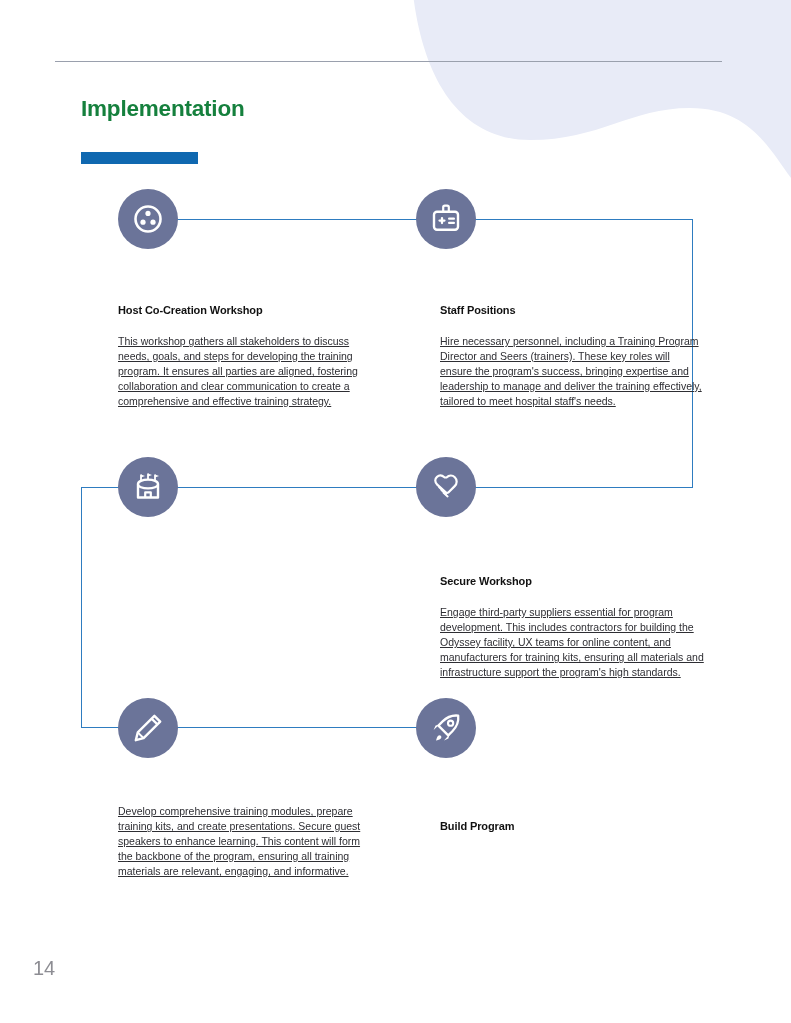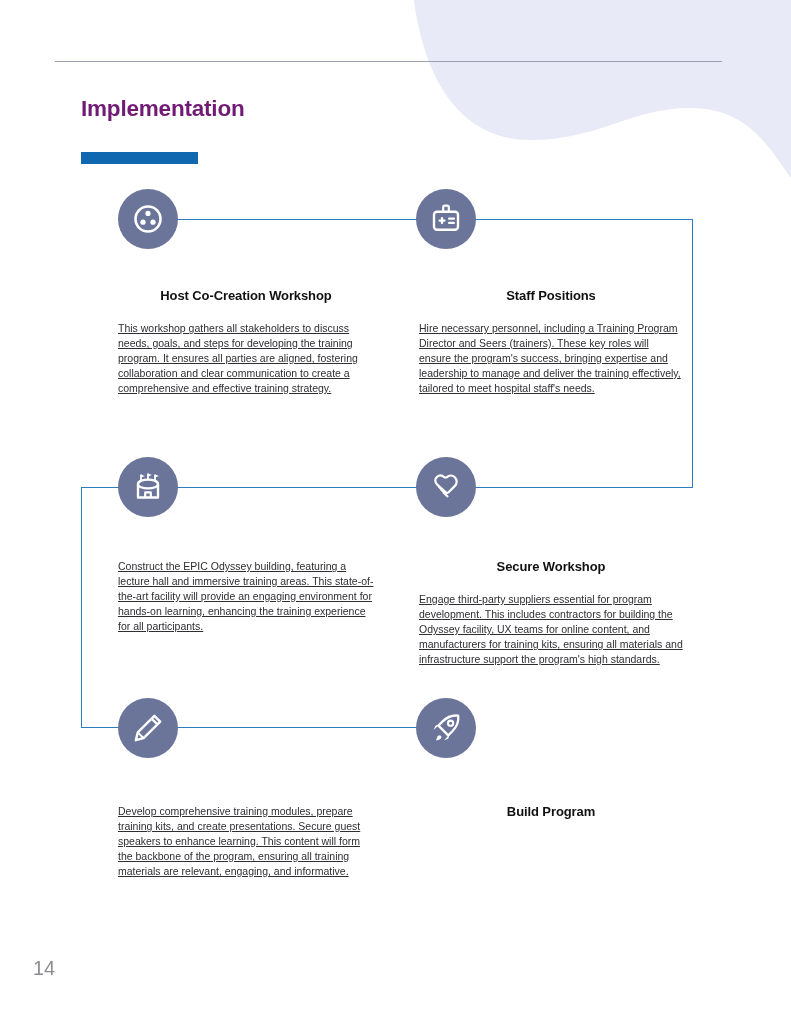--- a/index.html
+++ b/index.html
@@ -41,21 +41,21 @@
     background: #9aa0ad;
   }
 
   
   .page-title {
     position: absolute;
     left: 81px;
     top: 96px;
     font-size: 22.5px;
     font-weight: bold;
-    color: #701a75;
+    color: #15803d;
     letter-spacing: -0.2px;
     white-space: nowrap;
   }
   .title-underline {
     position: absolute;
     left: 81px;
     top: 152px;
     width: 117px;
     height: 12px;
     background: #0f68b0;
@@ -85,38 +85,37 @@
     justify-content: center;
   }
   .icon-circle svg { display: block; }
 
   
   .card {
     position: absolute;
     width: 256px;
   }
   .card-heading {
-    font-size: 13px;
+    font-size: 11px;
     font-weight: bold;
     color: #111111;
-    margin: 0 0 18px 0;
+    margin: 16px 0 18px 0;
     letter-spacing: -0.1px;
-    text-align: center;
   }
   .card-body {
     font-size: 10.5px;
     line-height: 15px;
     color: #2e2e33;
     margin: 0;
     text-decoration: underline;
   }
 
   
   .col-left  { left: 118px; }
-  .col-right { left: 419px; }
+  .col-right { left: 440px; }
 
   .icon-col-left  { left: 118px; }
   .icon-col-right { left: 416px; }
 
   .icon-row1 { top: 189px; }
   .icon-row2 { top: 457px; }
   .icon-row3 { top: 698px; }
 
   .card-row1 { top: 288px; }
   .card-row2 { top: 559px; }
@@ -223,21 +222,20 @@
     <h3 class="card-heading">Host Co-Creation Workshop</h3>
     <p class="card-body">This workshop gathers all stakeholders to discuss needs, goals, and steps for developing the training program. It ensures all parties are aligned, fostering collaboration and clear communication to create a comprehensive and effective training strategy.</p>
   </div>
 
   <div class="card wide col-right card-row1">
     <h3 class="card-heading">Staff Positions</h3>
     <p class="card-body">Hire necessary personnel, including a Training Program Director and Seers (trainers). These key roles will ensure the program's success, bringing expertise and leadership to manage and deliver the training effectively, tailored to meet hospital staff's needs.</p>
   </div>
 
   <div class="card col-left card-row2">
-    <p class="card-body">Construct the EPIC Odyssey building, featuring a lecture hall and immersive training areas. This state-of-the-art facility will provide an engaging environment for hands-on learning, enhancing the training experience for all participants.</p>
   </div>
 
   <div class="card wide col-right card-row2">
     <h3 class="card-heading">Secure Workshop</h3>
     <p class="card-body">Engage third-party suppliers essential for program development. This includes contractors for building the Odyssey facility, UX teams for online content, and manufacturers for training kits, ensuring all materials and infrastructure support the program's high standards.</p>
   </div>
 
   <div class="card col-left card-row3">
     <p class="card-body">Develop comprehensive training modules, prepare training kits, and create presentations. Secure guest speakers to enhance learning. This content will form the backbone of the program, ensuring all training materials are relevant, engaging, and informative.</p>
   </div>

